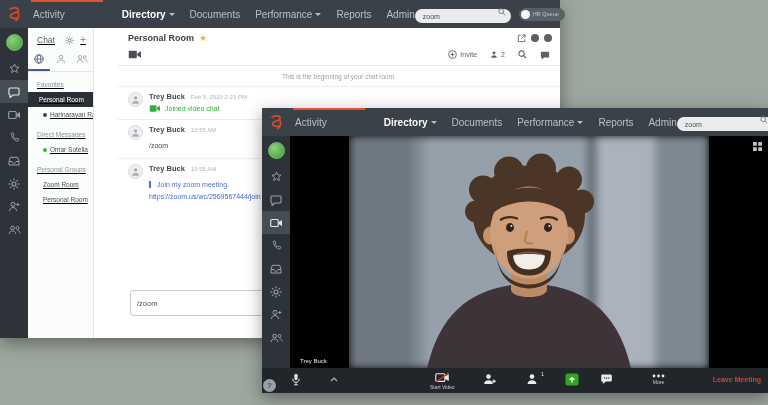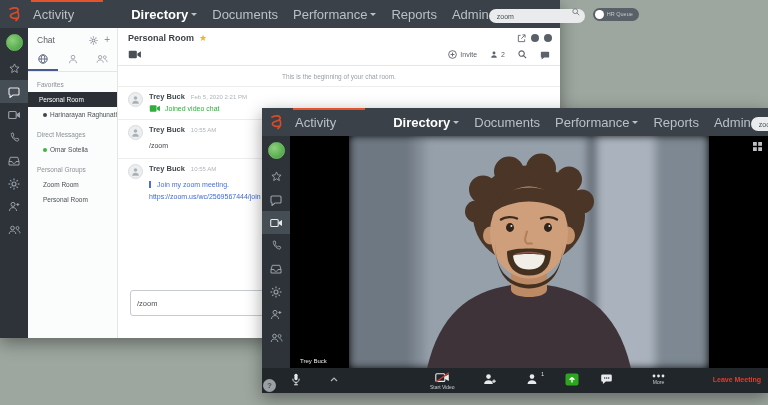--- a/index.html
+++ b/index.html
@@ -8,40 +8,40 @@
 
   .window { position:absolute; background:#fff; box-shadow:0 5px 16px rgba(0,0,0,.38); }
   .back-window { left:0; top:0; width:560px; height:338px; z-index:1; }
   .front-window { left:262px; top:108px; width:506px; height:285px; z-index:2; }
 
   
   .navbar { position:absolute; left:0; top:0; right:0; height:28px; background:#3a4149; display:flex; align-items:center; }
   .nav-indicator { position:absolute; top:0; left:31px; width:72px; height:2px; background:#e2532e; }
   .logo { width:28px; height:28px; display:flex; align-items:center; justify-content:center; flex:0 0 28px; }
   .nav-items { display:flex; align-items:center; gap:15px; margin-left:5px; }
-  .nav-item { color:#b9c0c6; font-size:13px; cursor:pointer; white-space:nowrap; display:flex; align-items:center; gap:3px; }
+  .nav-item { color:#b9c0c6; font-size:10px; cursor:pointer; white-space:nowrap; display:flex; align-items:center; gap:3px; }
   .nav-item.active { color:#ffffff; font-weight:bold;padding-left:42px; }
   .caret { width:0; height:0; border-left:3px solid transparent; border-right:3px solid transparent; border-top:3.5px solid #b9c0c6; display:inline-block; }
   .nav-right { margin-left:auto; display:flex; align-items:center; gap:8px; padding-right:8px; }
   .nav-search { position:relative; }
   .nav-search input { width:96px; height:14px; border:none; border-radius:8px; background:#e9ebed; font-size:7px; padding:0 16px 0 8px; color:#4a5056; outline:none; font-family:"Liberation Sans", sans-serif; }
   .nav-search .mag { position:absolute; right:5px; top:3px; }
   .nav-toggle { height:13px; min-width:46px; border-radius:8px; background:#596068; display:flex; align-items:center; padding:0 5px 0 2px; gap:3px; cursor:pointer; }
   .nav-toggle .knob { width:9px; height:9px; border-radius:50%; background:#fff; }
   .nav-toggle .tlabel { font-size:5.5px; color:#c3c9ce; white-space:nowrap; }
 
   
   .rail { position:absolute; left:0; top:28px; bottom:0; width:28px; background:#2d3339; display:flex; flex-direction:column; align-items:center; padding-top:6px; gap:0; }
   .rail-item { width:28px; height:23px; display:flex; align-items:center; justify-content:center; color:#99a2aa; cursor:pointer; }
   .rail-item.active { background:#454d55; color:#e8eaec; }
   .rail-avatar { width:17px; height:17px; border-radius:50%; background:radial-gradient(circle at 35% 35%, #8ed07f, #3f9c38); border:1.5px solid #6fbf62; margin-bottom:6px; }
   svg { display:block; }
 
   
-  .chat-sidebar { position:absolute; left:28px; top:28px; bottom:0; width:90px; background:#fbfcfc; border-right:1px solid #e3e5e7; }
+  .chat-sidebar { position:absolute; left:28px; top:28px; bottom:0; width:66px; background:#fbfcfc; border-right:1px solid #e3e5e7;text-decoration:underline; }
   .cs-header { display:flex; align-items:center; padding:7px 7px 5px 9px; }
   .cs-title { font-size:8.5px; color:#5a6167; flex:1; }
   .cs-actions { display:flex; gap:6px; align-items:center; color:#8b9298; }
   .cs-plus { font-size:10px; color:#8b9298; cursor:pointer; line-height:8px; }
   .cs-tabs { display:flex; border-bottom:1px solid #e3e5e7; }
   .cs-tab { flex:1; display:flex; justify-content:center; padding:4px 0 5px; color:#9aa1a7; cursor:pointer; }
   .cs-tab.active { color:#47506e; border-bottom:2px solid #4a5a8e; }
   .cs-section-label { font-size:6.5px; color:#8b9197; padding:9px 0 4px 9px; }
   .cs-item { font-size:6.5px; color:#4a5056; padding:4px 4px 4px 15px; cursor:pointer; white-space:nowrap; overflow:hidden; display:flex; align-items:center; gap:3px; }
   .cs-item.selected { background:#2b3036; color:#ffffff; padding-left:11px; }

